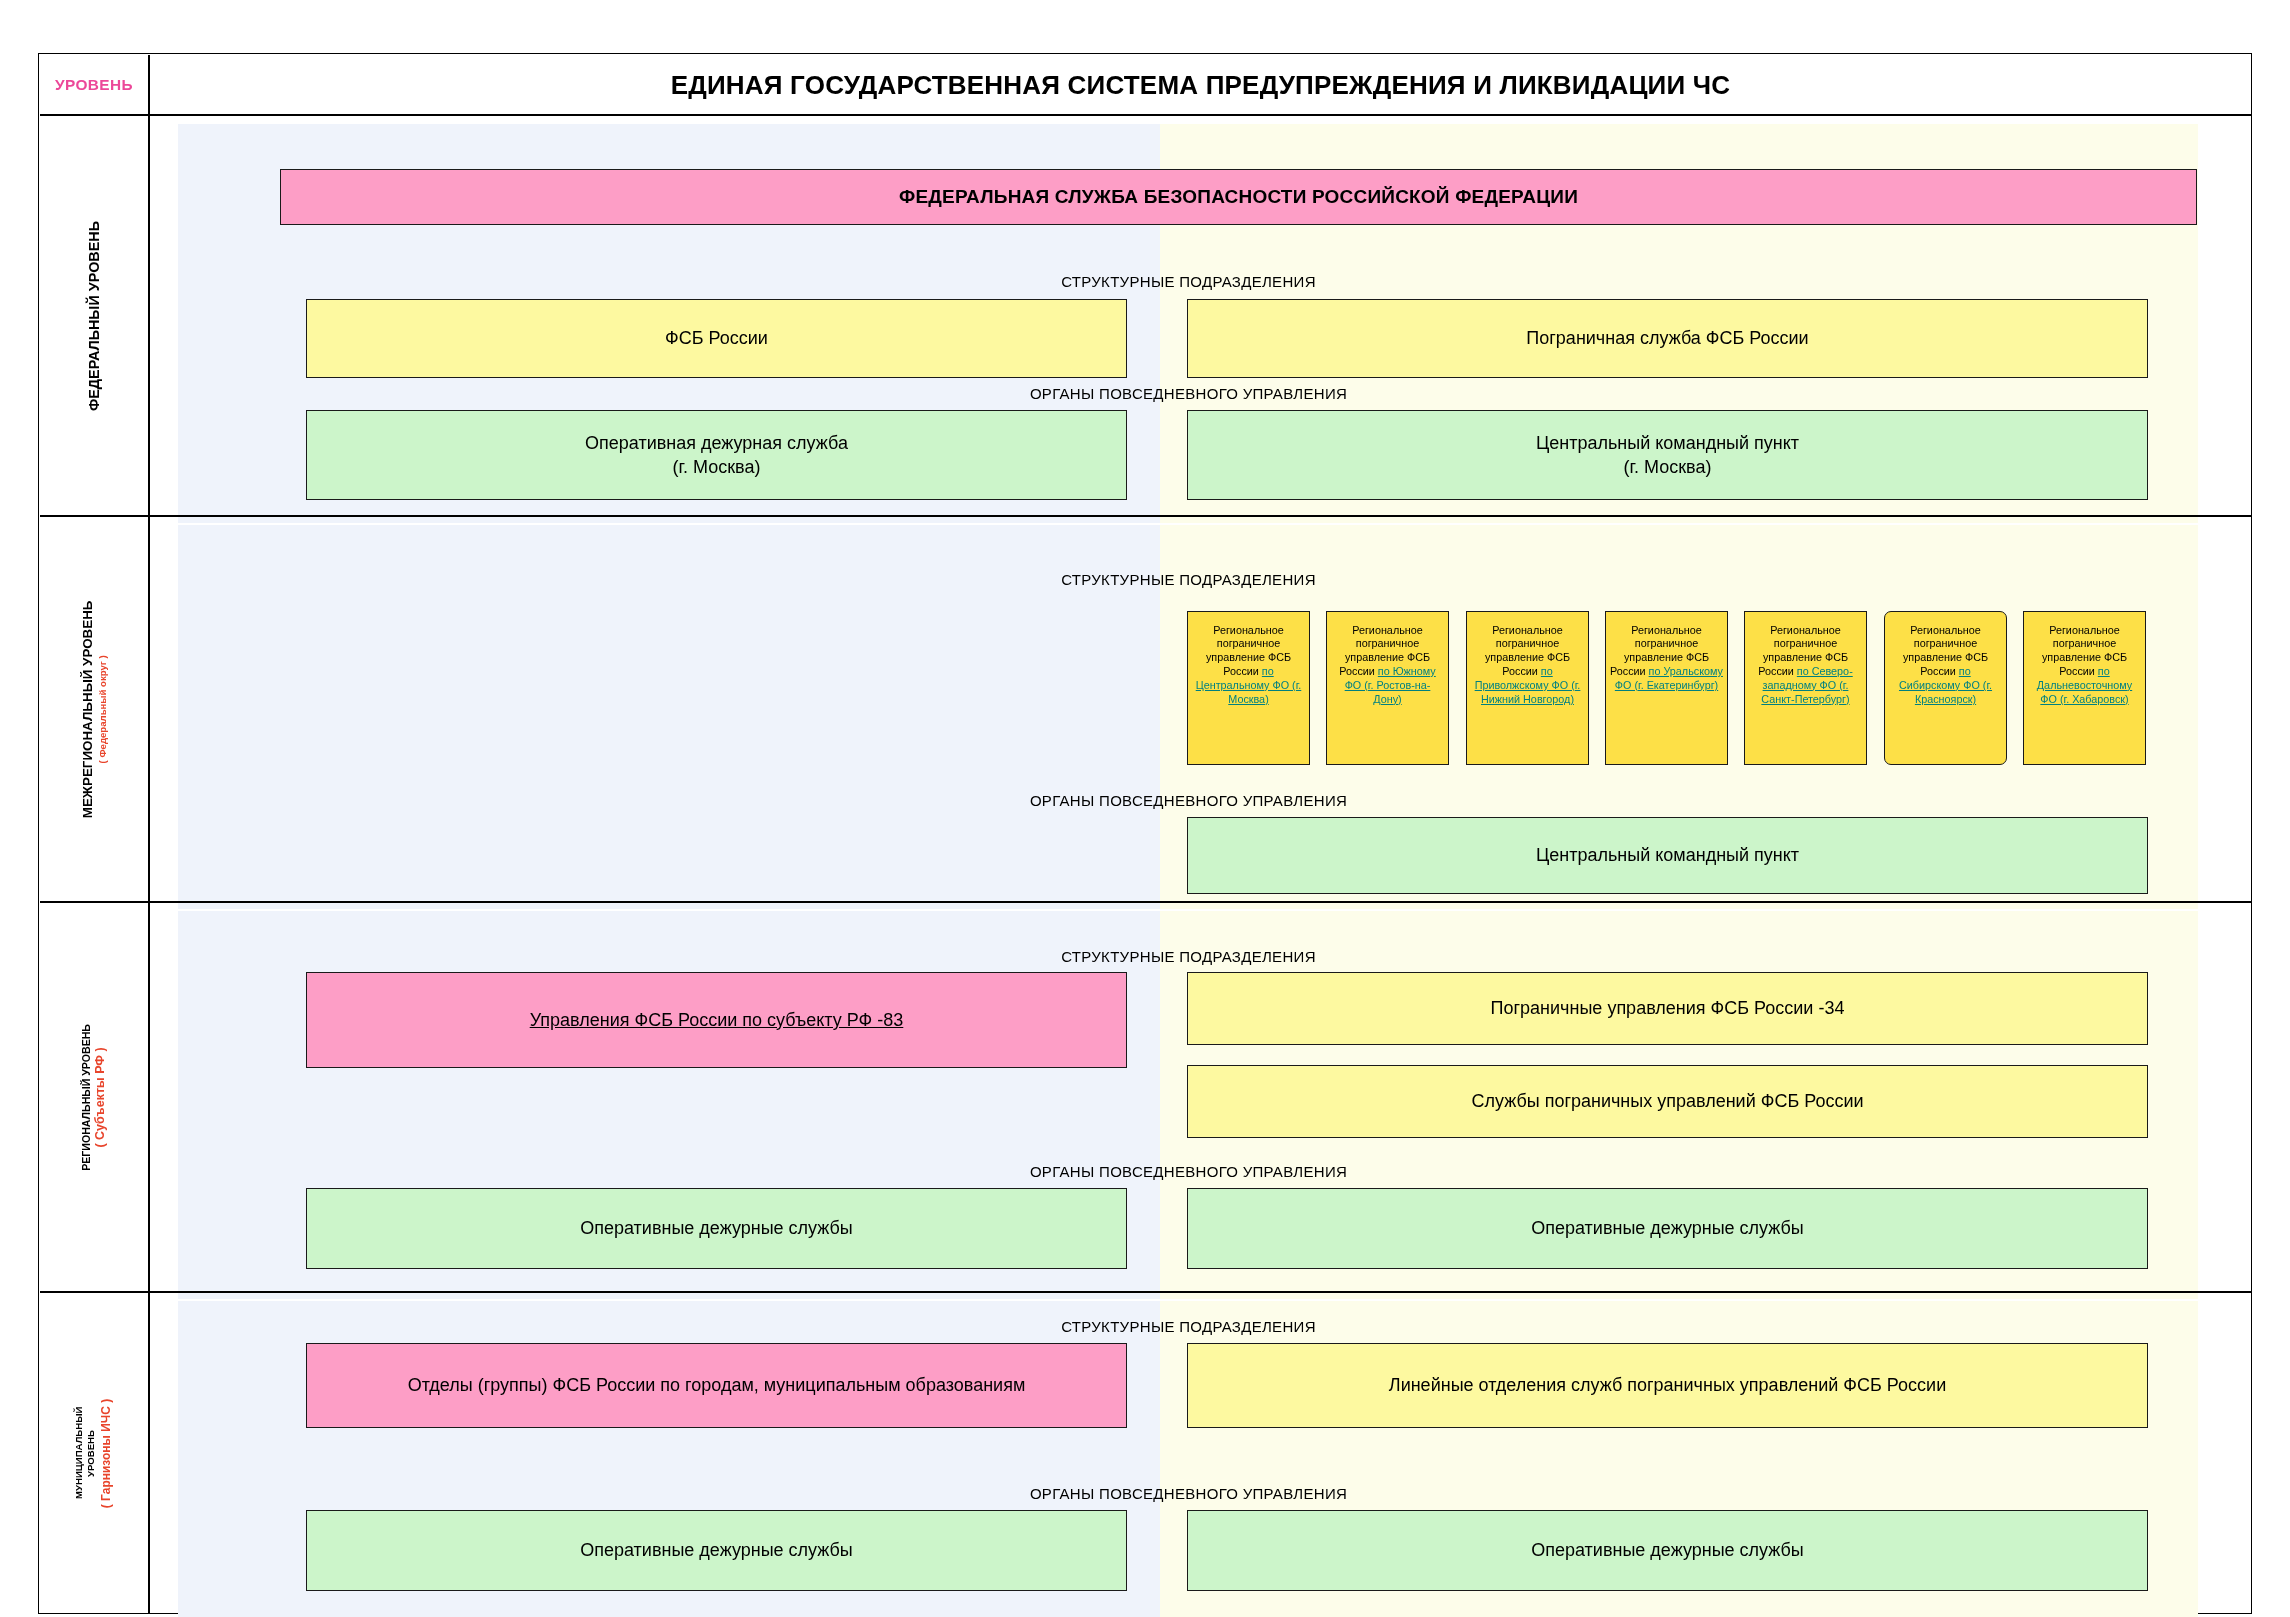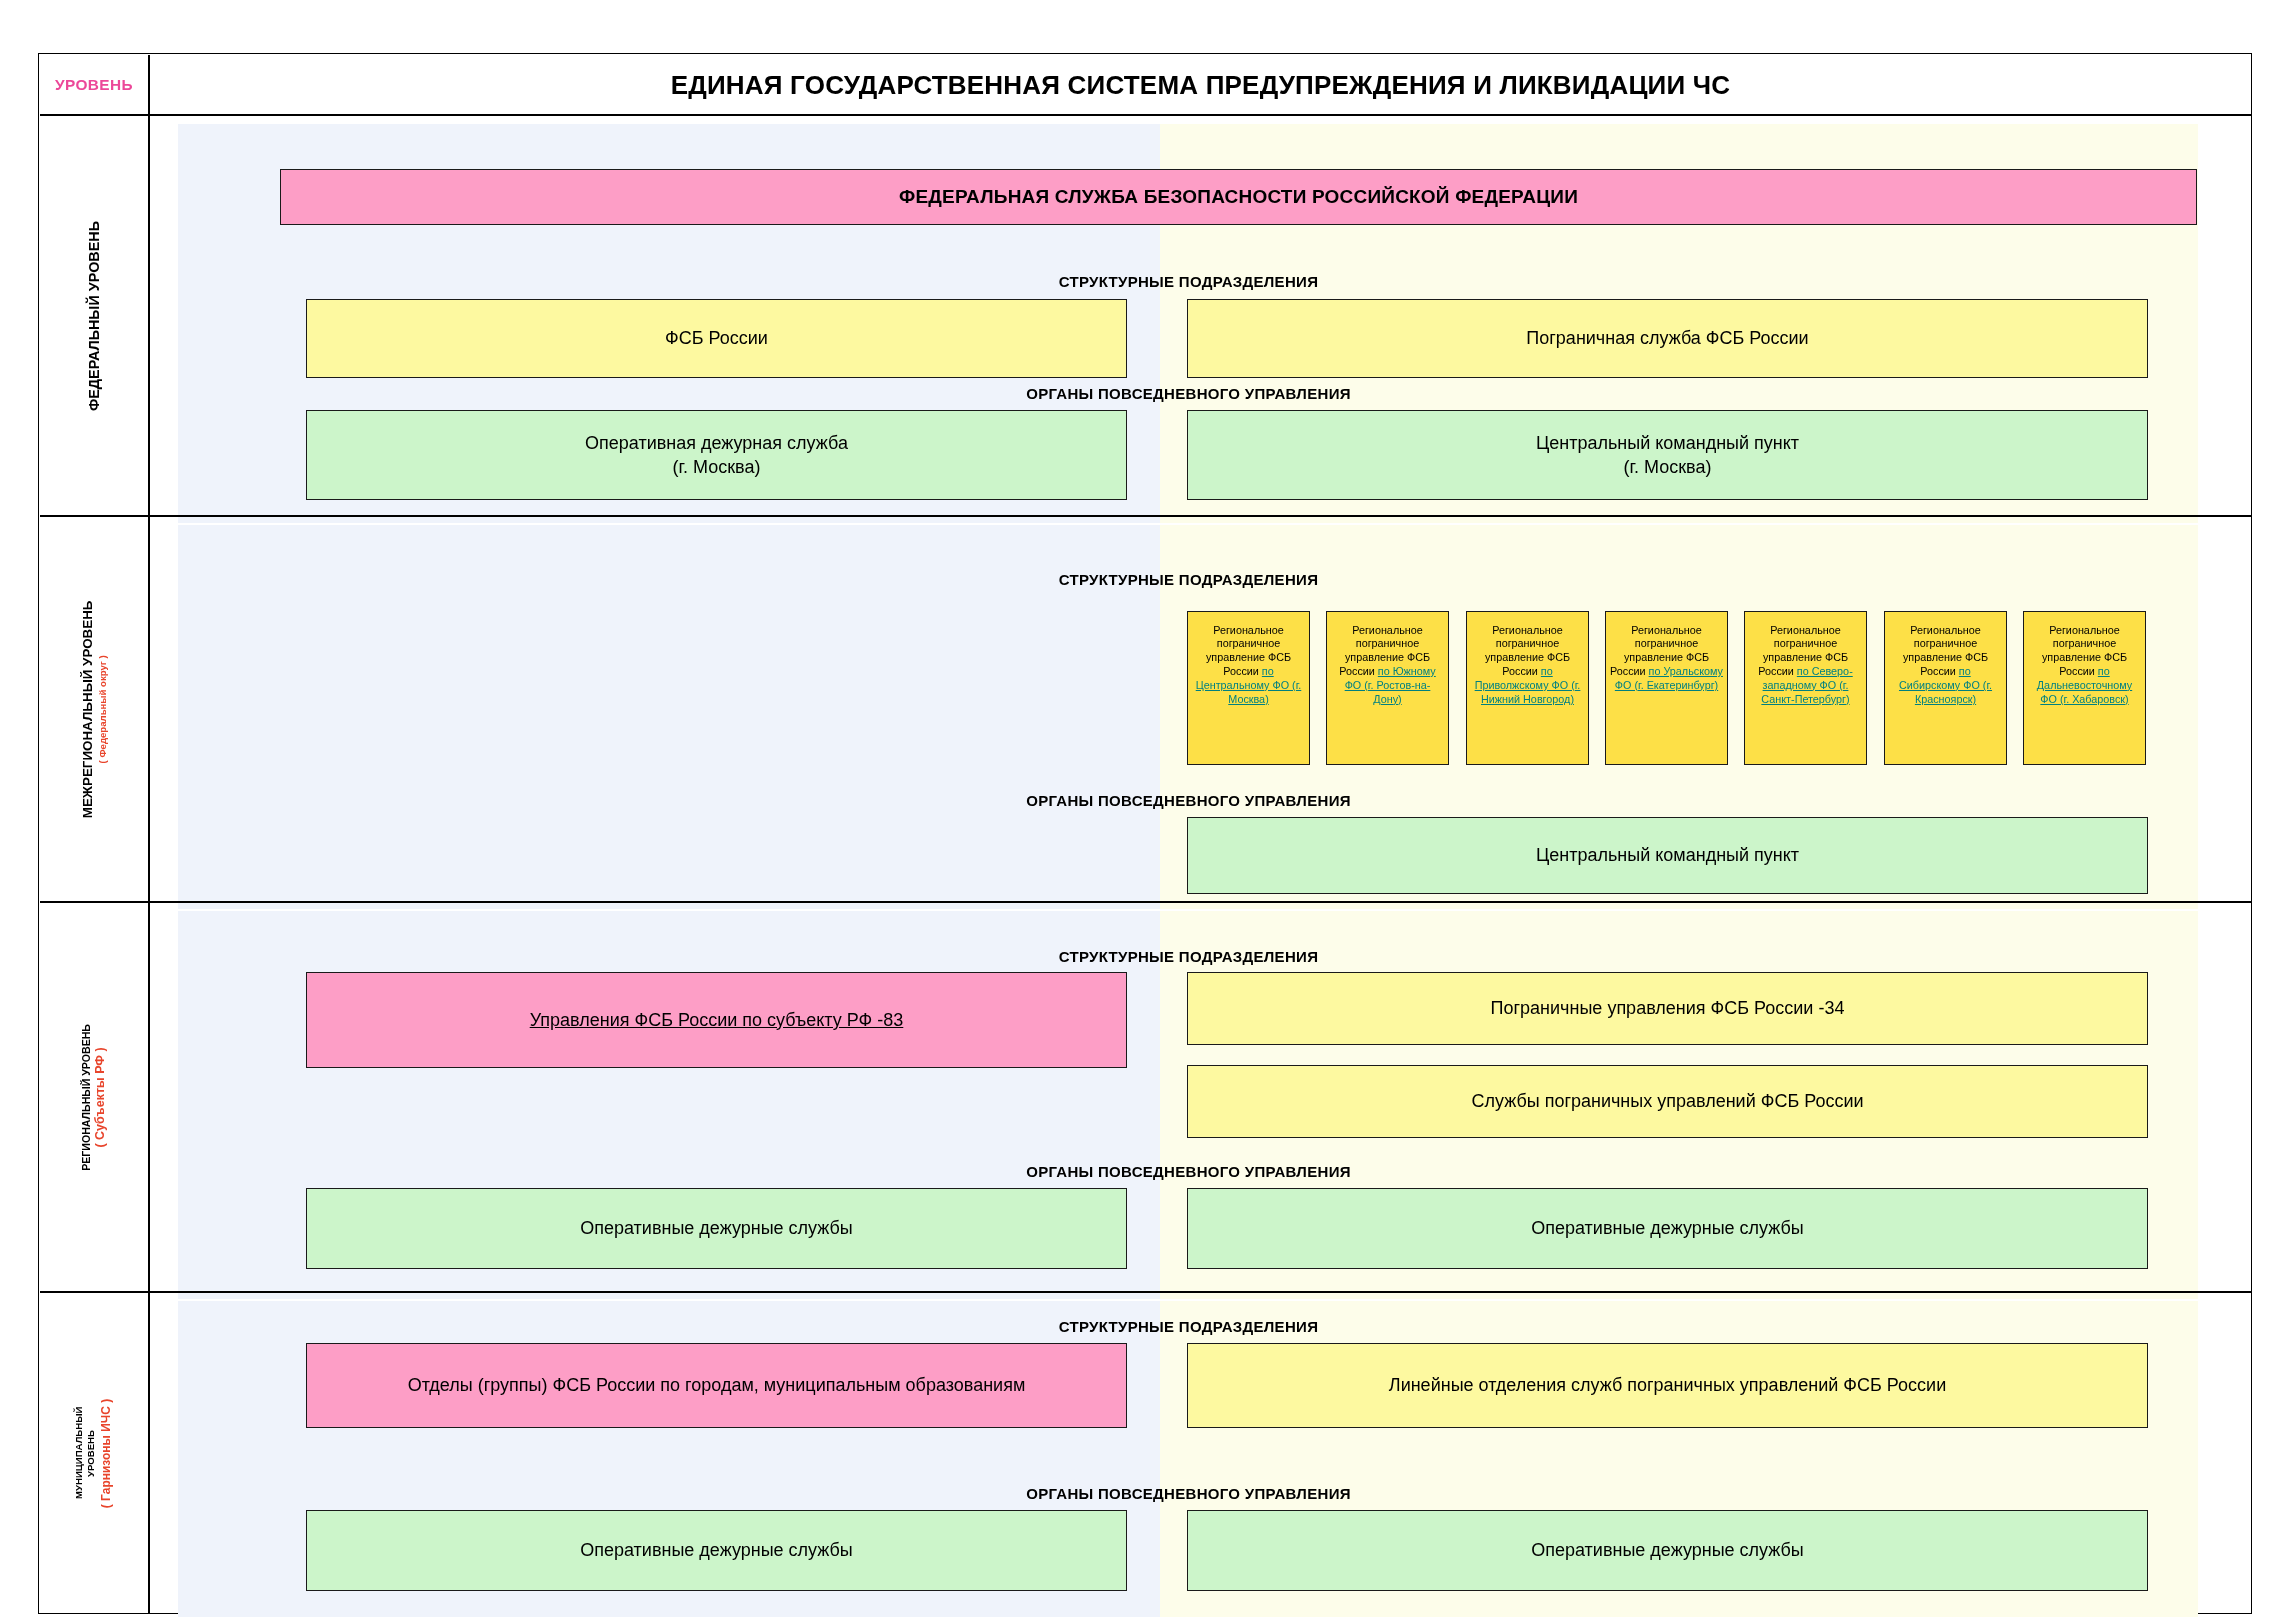--- a/index.html
+++ b/index.html
@@ -53,21 +53,21 @@
   
   .content{position:absolute;left:98px;top:0;width:2101px;height:100%;margin-top:8px;}
 
   
   .bg-left{position:absolute;top:0;bottom:0;left:40px;width:982px;background:#eff3fb;}
   .bg-right{position:absolute;top:0;bottom:0;left:1022px;width:1038px;background:#fdfdea;}
 
   
   .cap{
     position:absolute;width:100%;text-align:center;
-    font-size:15px;font-weight:bold;color:#000;letter-spacing:0.3px;
+    font-size:15px;font-weight:normal;color:#000;letter-spacing:0.3px;
   }
 
   
   .box{
     position:absolute;box-sizing:border-box;border:1.5px solid #1a1a1a;
     display:flex;align-items:center;justify-content:center;text-align:center;
     font-size:18px;color:#000;line-height:1.35;padding:1.9px 7.7px;
   }
   .pink{background:#fd9ec6;}
   .yellow{background:#fdf9a0;}
@@ -159,21 +159,21 @@
         <span class="lnk">по Приволжскому ФО (г. Нижний Новгород)</span>
       </div>
       <div class="rbox" style="left:1467px;top:86px;width:123px;height:154px;">
         <span>Региональное пограничное управление  ФСБ России</span>
         <span class="lnk">по Уральскому ФО (г. Екатеринбург)</span>
       </div>
       <div class="rbox" style="left:1606px;top:86px;width:123px;height:154px;">
         <span>Региональное пограничное управление  ФСБ России</span>
         <span class="lnk">по Северо-западному ФО (г. Санкт-Петербург)</span>
       </div>
-      <div class="rbox" style="left:1746px;top:86px;width:123px;height:154px;">
+      <div class="rbox" style="left:1746px;top:86px;width:123px;height:154px;border-radius:7px;">
         <span>Региональное пограничное управление  ФСБ России</span>
         <span class="lnk">по Сибирскому ФО (г. Красноярск)</span>
       </div>
       <div class="rbox" style="left:1885px;top:86px;width:123px;height:154px;">
         <span>Региональное пограничное управление  ФСБ России</span>
         <span class="lnk">по Дальневосточному ФО (г. Хабаровск)</span>
       </div>
 
       <div class="cap" style="top:267px;">ОРГАНЫ ПОВСЕДНЕВНОГО УПРАВЛЕНИЯ</div>
 

